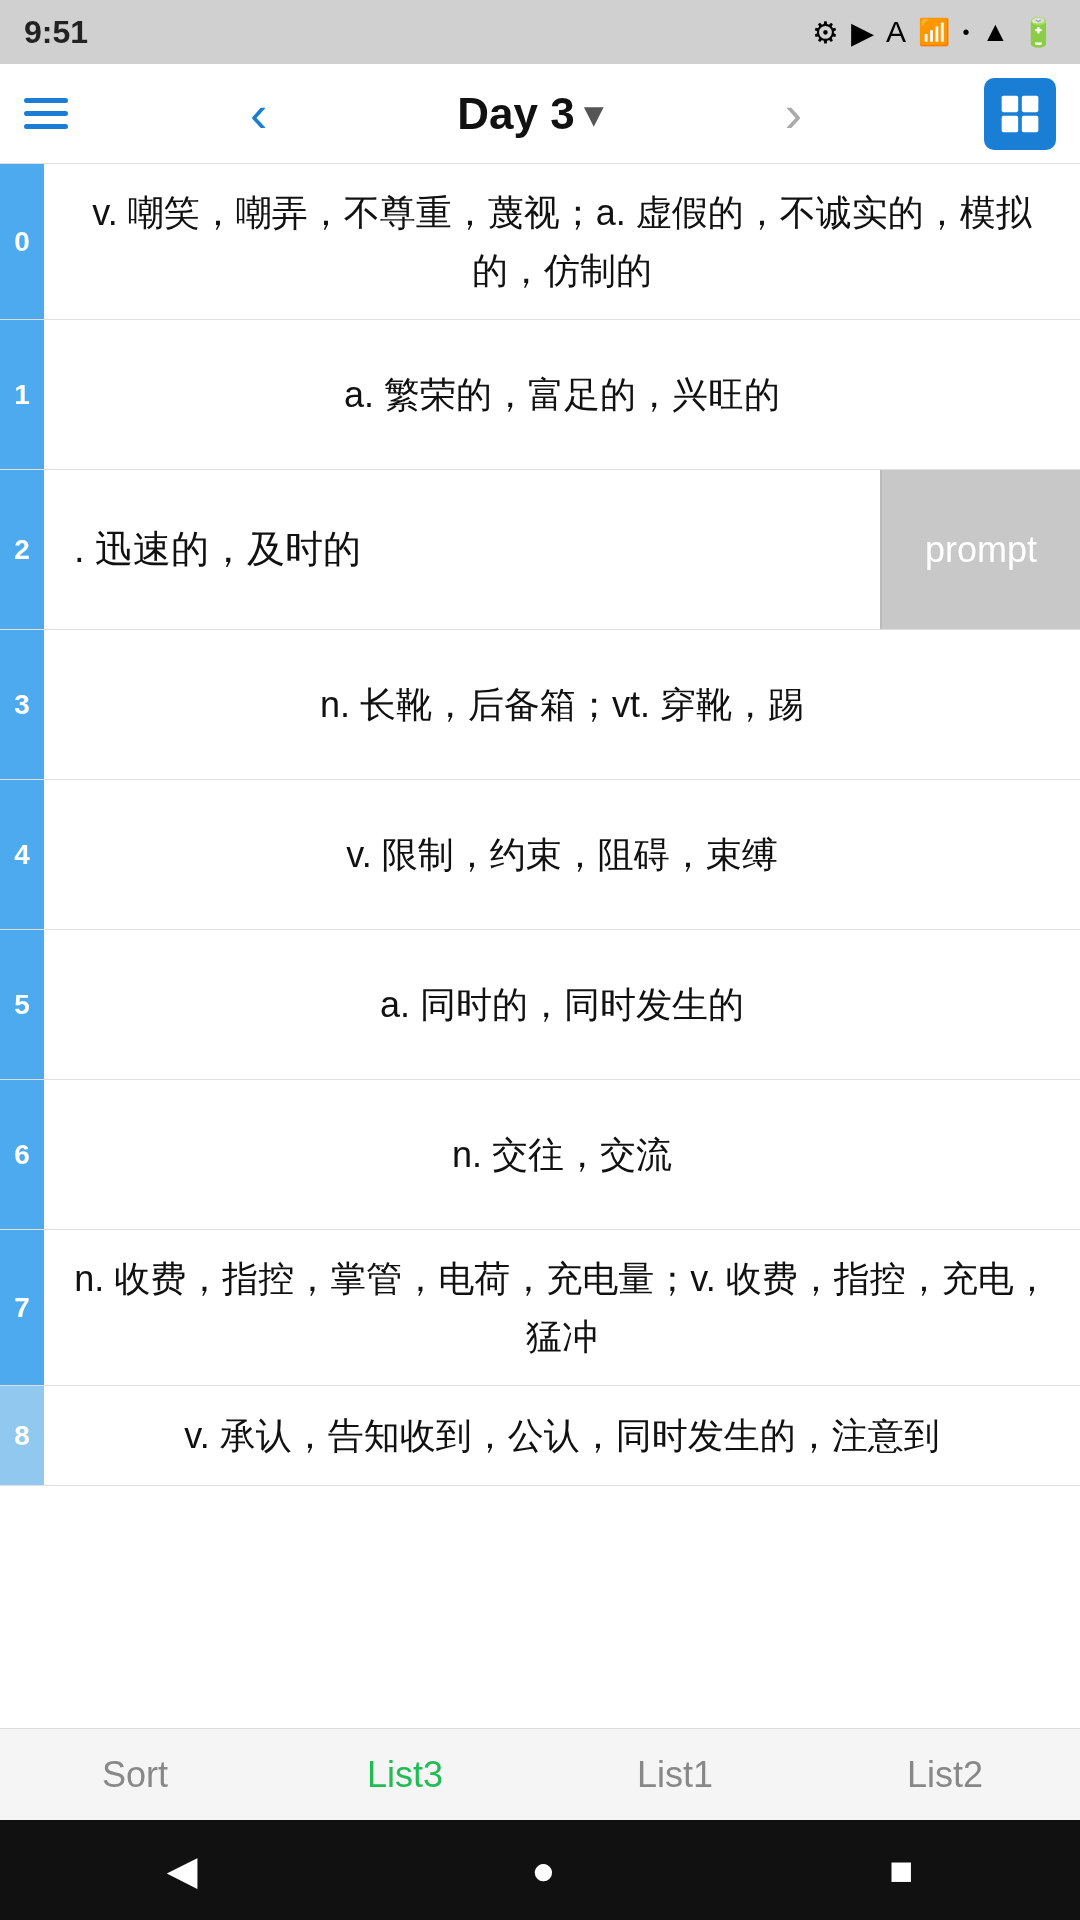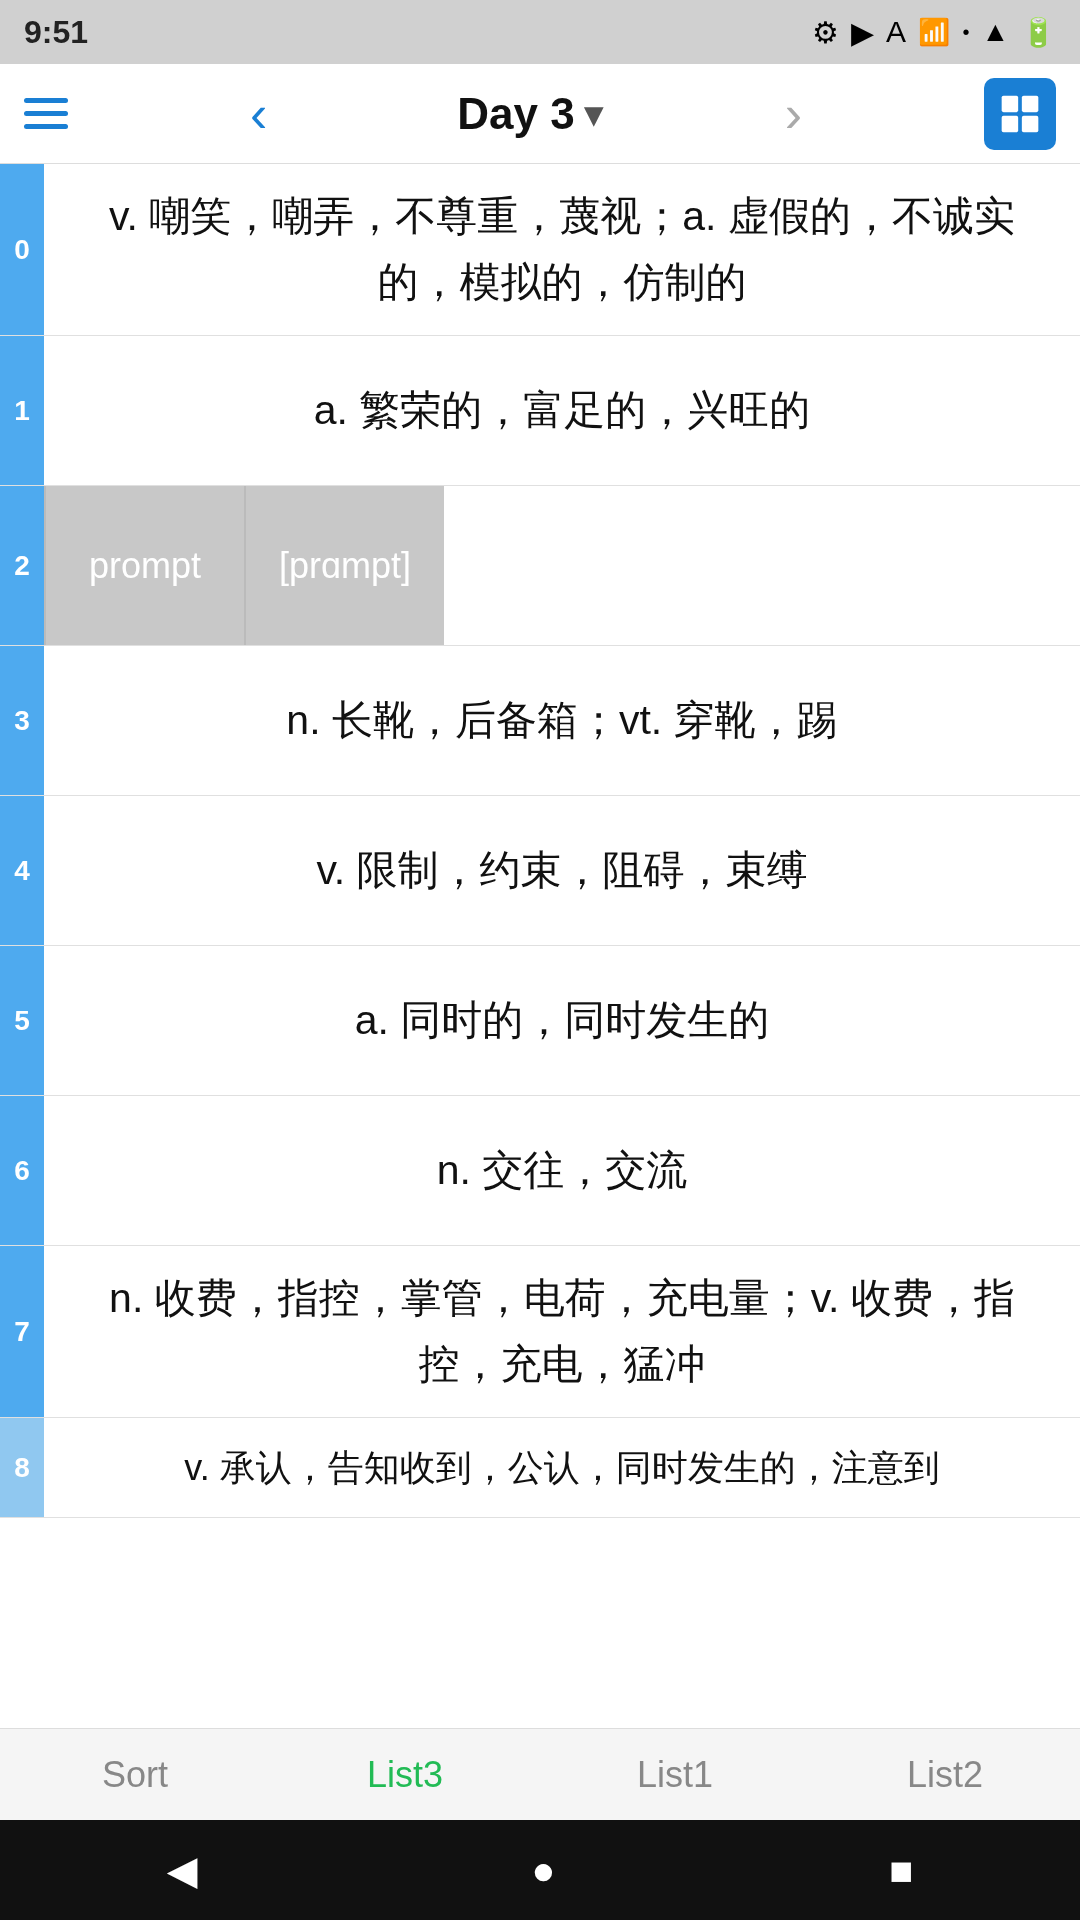--- a/index.html
+++ b/index.html
@@ -124,21 +124,21 @@
       font-weight: bold;
       flex-shrink: 0;
     }
 
     .row-content {
       flex: 1;
       display: flex;
       align-items: center;
       justify-content: center;
       padding: 20px 30px;
-      font-size: 41px;
+      font-size: 36px;
       line-height: 1.6;
       text-align: center;
       color: #111;
     }
     .row-2-content {
       display: flex;
       align-items: stretch;
     }
     .row-2-left {
       flex: 1;
@@ -247,23 +247,23 @@
   </div>
 
   <div class="word-row">
     <div class="row-index">1</div>
     <div class="row-content">a. 繁荣的，富足的，兴旺的</div>
   </div>
 
   <div class="word-row" style="min-height:160px;">
     <div class="row-2-content" style="width:100%; display:flex; align-items:stretch;">
       <div style="width:44px; background:#4eaaef; display:flex; align-items:center; justify-content:center; font-size:28px; font-weight:bold; color:white; flex-shrink:0;">2</div>
+      <div class="row-2-left">. 迅速的，及时的</div>
       <div class="row-2-popup">
         <div class="popup-cell">prompt</div>
-        <div class="popup-cell">[prɑmpt]</div>
       </div>
     </div>
   </div>
 
   <div class="word-row">
     <div class="row-index">3</div>
     <div class="row-content">n. 长靴，后备箱；vt. 穿靴，踢</div>
   </div>
 
   <div class="word-row">

